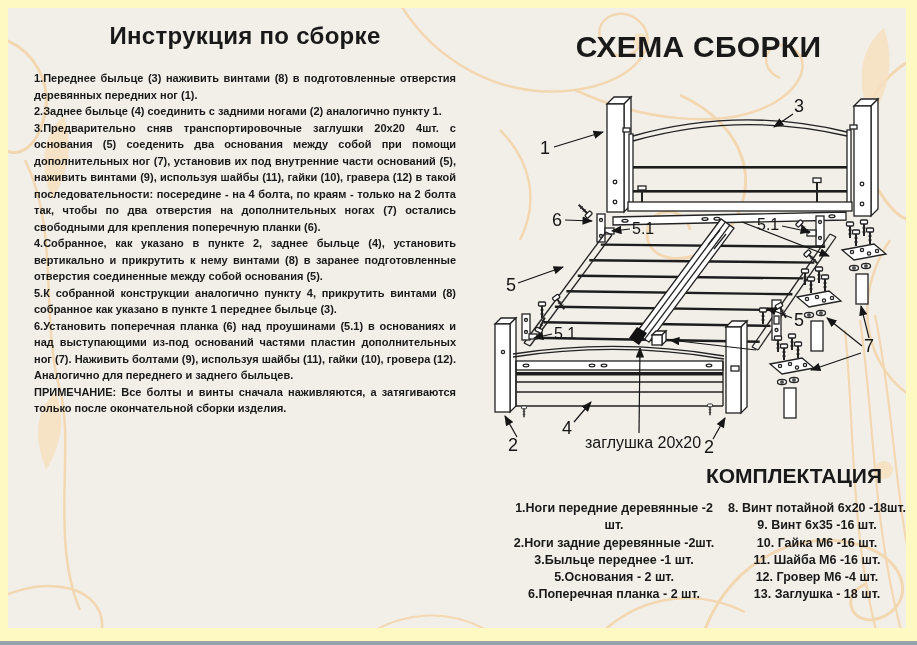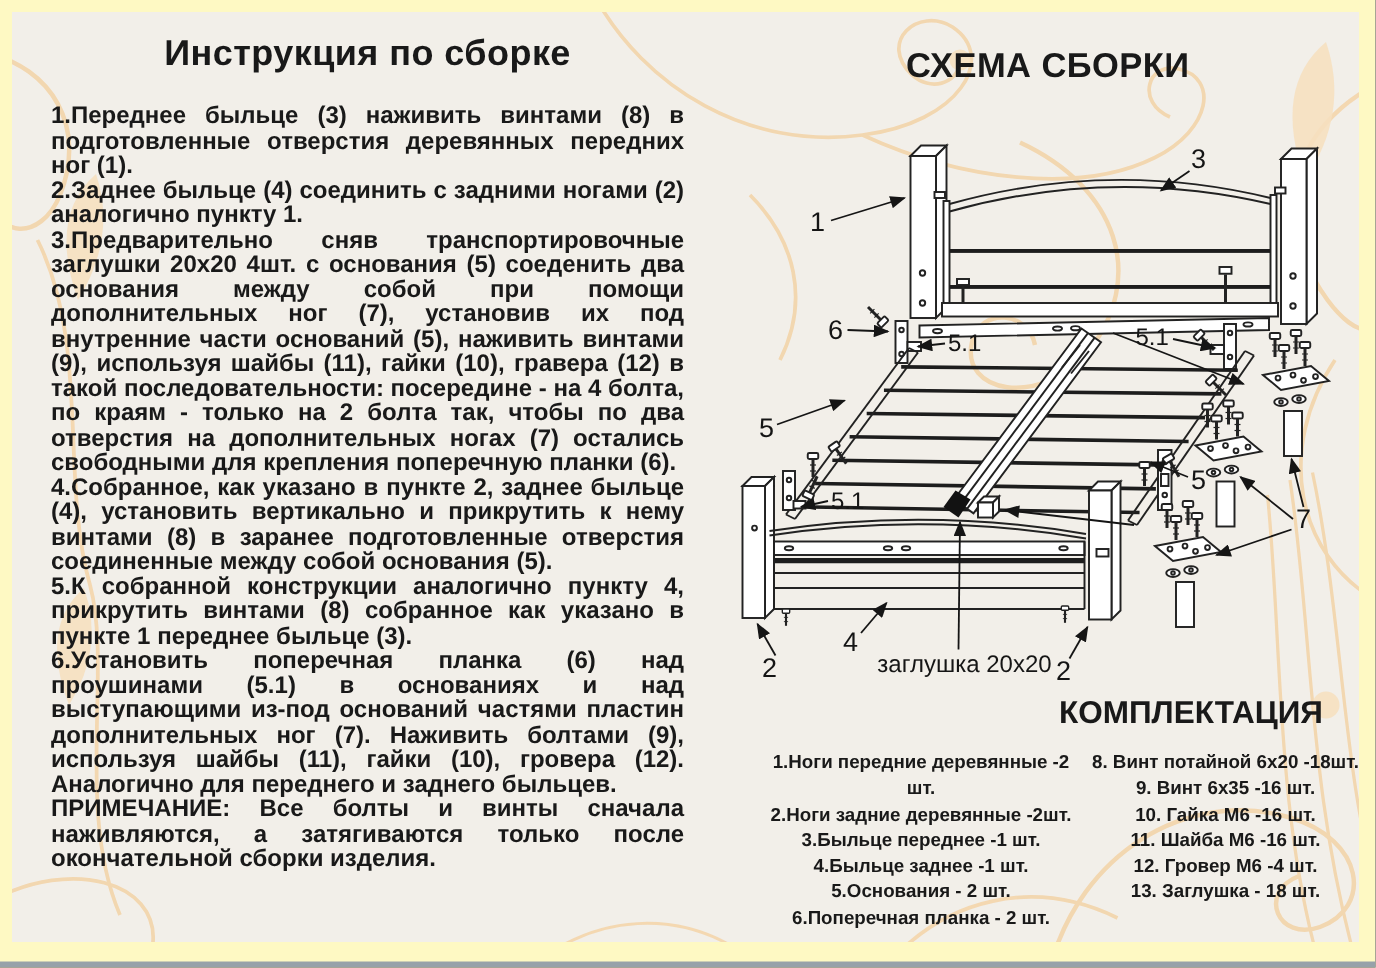--- a/index.html
+++ b/index.html
@@ -4,24 +4,24 @@
 <style>
   html,body{margin:0;padding:0;}
   body{font-family:"Liberation Sans", sans-serif; background:#222;}
   .page{position:relative;width:917px;height:645px;background:#fef9c3;overflow:hidden;}
   .page::after{content:"";position:absolute;left:0;right:0;bottom:0;height:4px;background:#97a1a9;}
   .paper{position:absolute;left:8px;top:8px;width:898px;height:620px;background:#f2efe9;overflow:hidden;}
   svg.orn{position:absolute;left:0;top:0;pointer-events:none;}
 
   .instructions{position:absolute;left:34px;top:22px;width:422px;color:#191919;}
   .instructions h1{margin:0 0 20px 0;font-size:24px;font-weight:bold;text-align:center;letter-spacing:.3px;}
-  .instructions p{margin:0;font-size:16px;font-weight:bold;line-height:16.5px;text-align:justify;}
+  .instructions p{margin:0;font-size:11px;font-weight:bold;line-height:16.5px;text-align:justify;}
 
   .diagram-title{position:absolute;left:480px;top:30px;width:437px;margin:0;text-align:center;
-    font-size:23px;font-weight:bold;color:#191919;letter-spacing:.3px;}
+    font-size:30px;font-weight:bold;color:#191919;letter-spacing:.3px;}
   svg.diagram{position:absolute;left:480px;top:70px;}
 
   .parts-title{position:absolute;left:478px;top:464px;width:404px;margin:0;text-align:right;
     font-size:21px;font-weight:bold;color:#191919;}
   .parts{position:absolute;left:504px;top:500px;width:406px;display:flex;color:#191919;text-align:center;}
   .parts ul{list-style:none;margin:0;padding:0;font-size:12.5px;font-weight:bold;line-height:17.3px;}
   .parts ul.c1{width:220px;}
   .parts ul.c2{flex:1;}
 
   
@@ -293,21 +293,20 @@
       <text class="co sm" x="163" y="378" text-anchor="middle">заглушка 20x20</text>
     </g>
   </svg>
 
   <h3 class="parts-title">КОМПЛЕКТАЦИЯ</h3>
   <div class="parts">
     <ul class="c1">
       <li>1.Ноги передние деревянные -2 шт.</li>
       <li>2.Ноги задние деревянные -2шт.</li>
       <li>3.Быльце переднее -1 шт.</li>
-      <li>4.Быльце заднее -1 шт.</li>
       <li>5.Основания - 2 шт.</li>
       <li>6.Поперечная планка - 2 шт.</li>
     </ul>
     <ul class="c2">
       <li>8. Винт потайной 6х20 -18шт.</li>
       <li>9. Винт 6х35 -16 шт.</li>
       <li>10. Гайка М6 -16 шт.</li>
       <li>11. Шайба М6 -16 шт.</li>
       <li>12. Гровер М6 -4 шт.</li>
       <li>13. Заглушка - 18 шт.</li>

